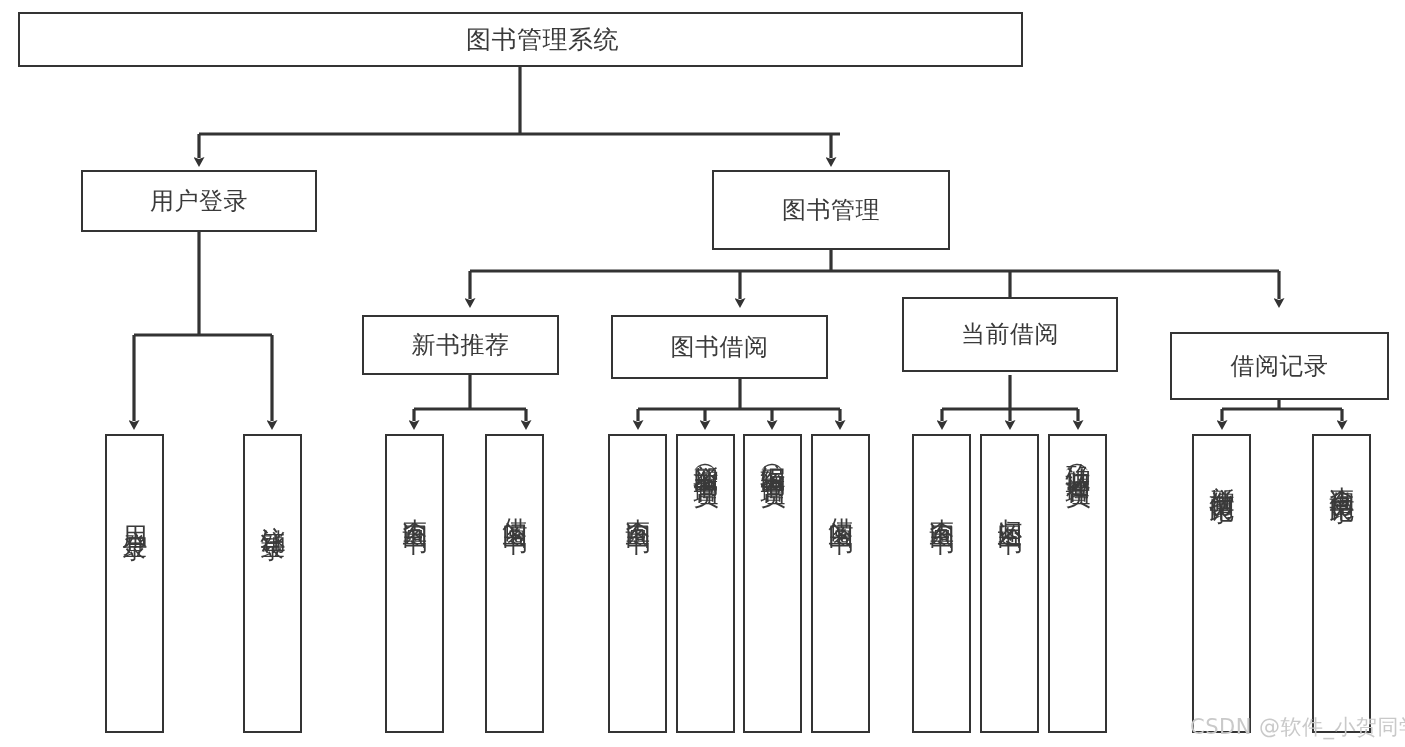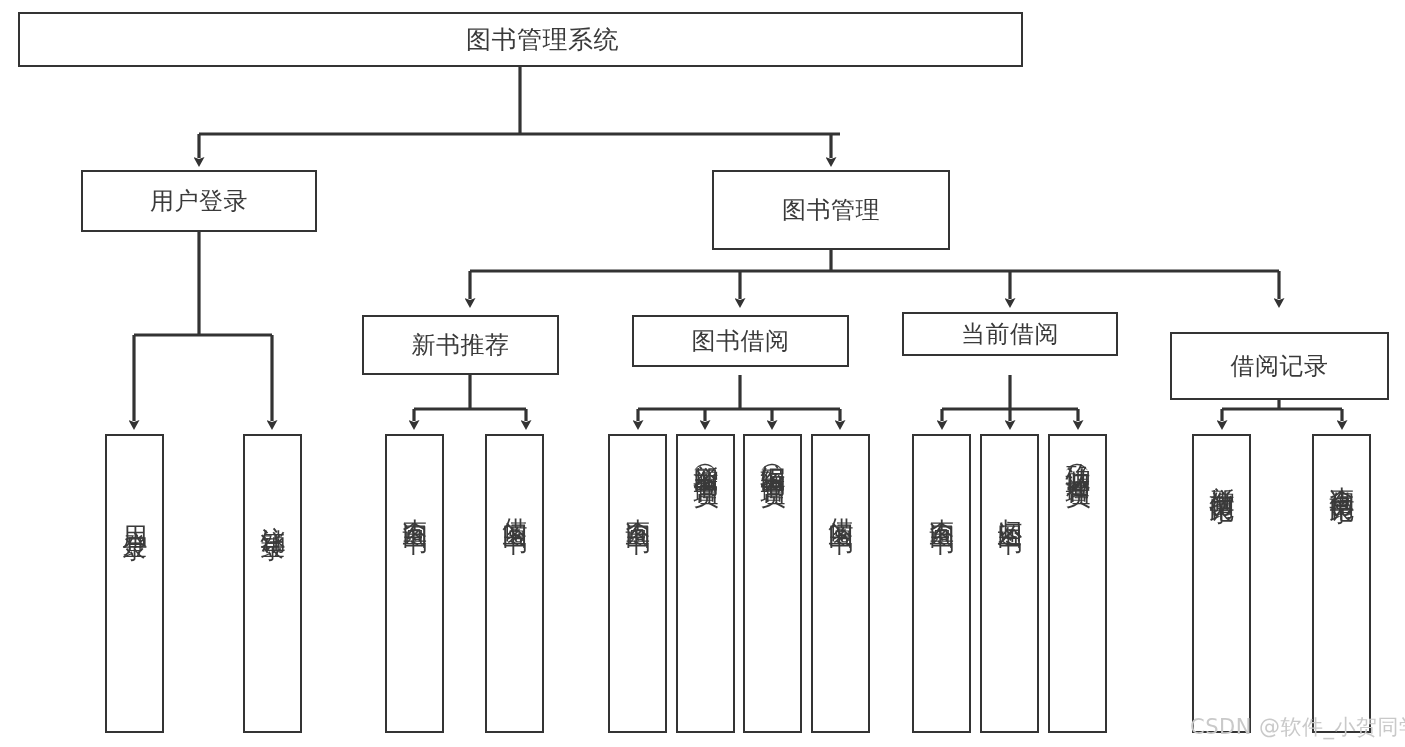--- a/index.html
+++ b/index.html
@@ -130,24 +130,24 @@
   <div class="node h" style="left:81px; top:170px; width:236px; height:62px;">
     <span class="lbl">用户登录</span>
   </div>
   <div class="node h" style="left:712px; top:170px; width:238px; height:80px;">
     <span class="lbl">图书管理</span>
   </div>
 
   <div class="node h" style="left:362px; top:315px; width:197px; height:60px;justify-content:center;">
     <span class="lbl">新书推荐</span>
   </div>
-  <div class="node h" style="left:632px; top:315px; width:217px; height:52px;">
+  <div class="node h" style="left:611px; top:315px; width:217px; height:64px;">
     <span class="lbl">图书借阅</span>
   </div>
-  <div class="node h" style="left:902px; top:312px; width:216px; height:44px;">
+  <div class="node h" style="left:902px; top:297px; width:216px; height:75px;">
     <span class="lbl">当前借阅</span>
   </div>
   <div class="node h" style="left:1170px; top:332px; width:219px; height:68px;">
     <span class="lbl">借阅记录</span>
   </div>
 
   <div class="node v" style="left:105px; top:434px; width:59px; height:299px; padding-top:70px;">
     <span class="lbl">用户登录</span>
   </div>
   <div class="node v" style="left:243px; top:434px; width:59px; height:299px; padding-top:70px;">

